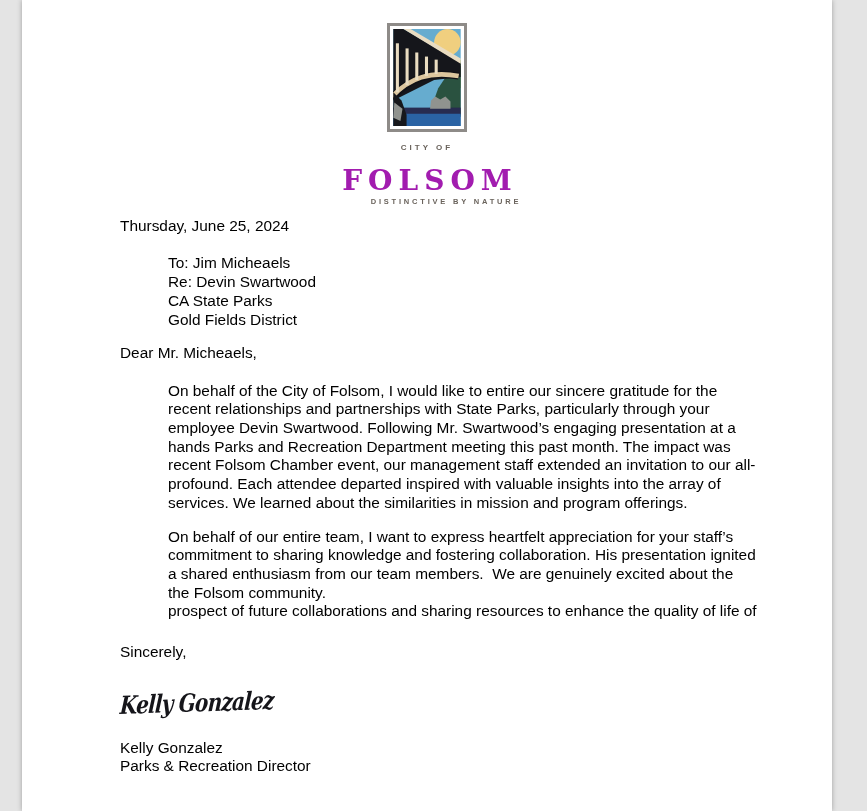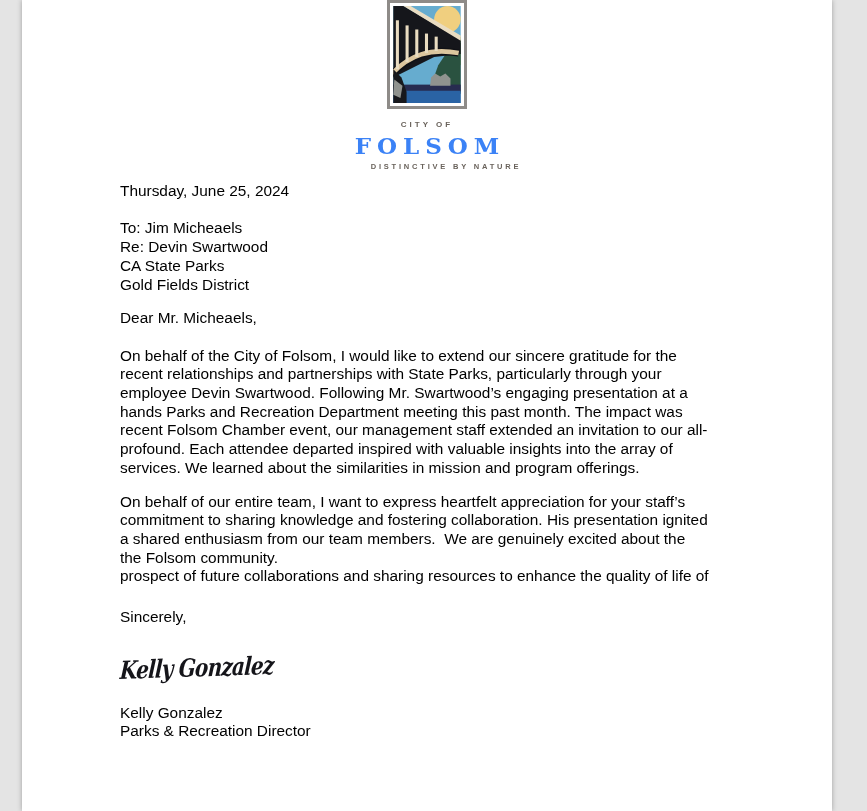--- a/index.html
+++ b/index.html
@@ -19,63 +19,64 @@
     position: absolute;
     left: 22px;
     top: 0;
     width: 810px;
     height: 811px;
     background: #ffffff;
     box-shadow: 0 0 5px rgba(0,0,0,0.30);
   }
   
   .logo-block {
+    padding-top: 23px;
     text-align: center;
   }
   .logo-frame {
     display: inline-block;
     border: 3px solid #8e8b88;
     background: #ffffff;
     padding: 3px;
     line-height: 0;
   }
   .logo-frame svg { display: block; }
   .logo-cityof {
     margin-top: 7px;
     font-size: 8px;
     font-weight: bold;
     letter-spacing: 3px;
     color: #6a635c;
   }
   .logo-name {
-    margin-top: 3px;
+    margin-top: 15px;
     font-family: "DejaVu Serif", serif;
-    font-size: 23px;
+    font-size: 28px;
     font-weight: 700;
     letter-spacing: 6px;
     text-indent: 6px;
-    color: #3b82f6;
+    color: #a21caf;
     line-height: 28px;
   }
   .logo-tagline {
     margin-top: 2px;
     font-size: 7.5px;
     font-weight: bold;
     letter-spacing: 2.8px;
     color: #6a635c;
     margin-left: 38px;
   }
   
   .letter {
     margin: 11px 70px 0 98px;
     color: #000000;
     font-size: 15.4px;
     line-height: 18.7px;
   }
-  .letter .pline, .letter .aline { white-space: pre-wrap; }
+  .letter .pline, .letter .aline { white-space: pre-wrap; margin-left: 48px; }
   .date-line { margin-bottom: 18.7px; }
   .salutation { margin-top: 15px; margin-bottom: 18.7px; }
   .para { margin-bottom: 15px; max-width: 640px; }
   .closing { margin-top: 22px; }
   .signature-script {
     margin-top: 27px;
     font-family: "DejaVu Serif", serif;
     font-style: italic;
     font-weight: 700;
     font-size: 25px;
@@ -130,21 +131,21 @@
       <div class="address-block">
         <div class="aline">To: Jim Micheaels</div>
         <div class="aline">Re: Devin Swartwood</div>
         <div class="aline">CA State Parks</div>
         <div class="aline">Gold Fields District</div>
       </div>
 
       <div class="salutation">Dear Mr. Micheaels,</div>
 
       <div class="para">
-        <div class="pline">On behalf of the City of Folsom, I would like to extend our sincere gratitude for the</div>
+        <div class="pline">On behalf of the City of Folsom, I would like to entire our sincere gratitude for the</div>
         <div class="pline">recent relationships and partnerships with State Parks, particularly through your</div>
         <div class="pline">employee Devin Swartwood. Following Mr. Swartwood’s engaging presentation at a</div>
         <div class="pline">hands Parks and Recreation Department meeting this past month. The impact was</div>
         <div class="pline">recent Folsom Chamber event, our management staff extended an invitation to our all-</div>
         <div class="pline">profound. Each attendee departed inspired with valuable insights into the array of</div>
         <div class="pline">services. We learned about the similarities in mission and program offerings.</div>
       </div>
 
       <div class="para">
         <div class="pline">On behalf of our entire team, I want to express heartfelt appreciation for your staff’s</div>

